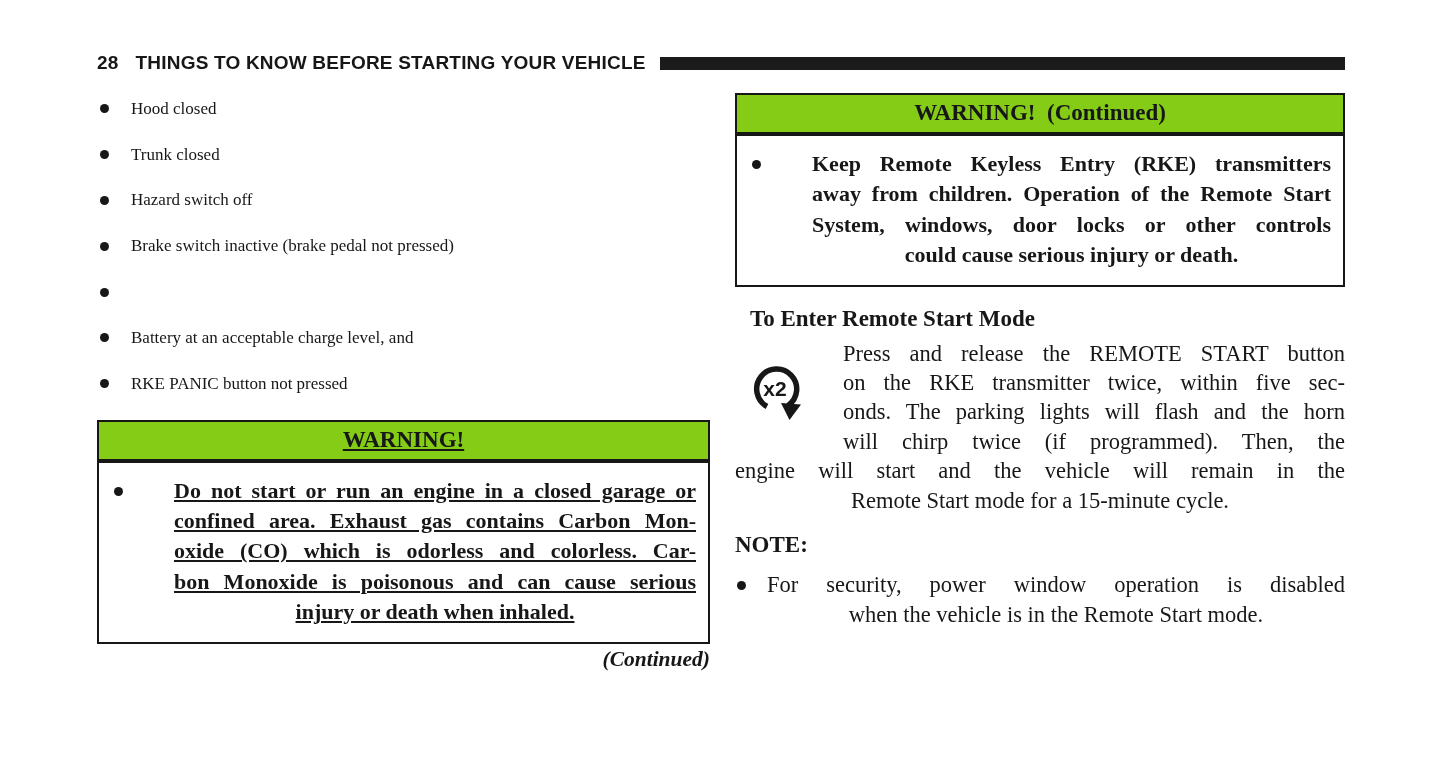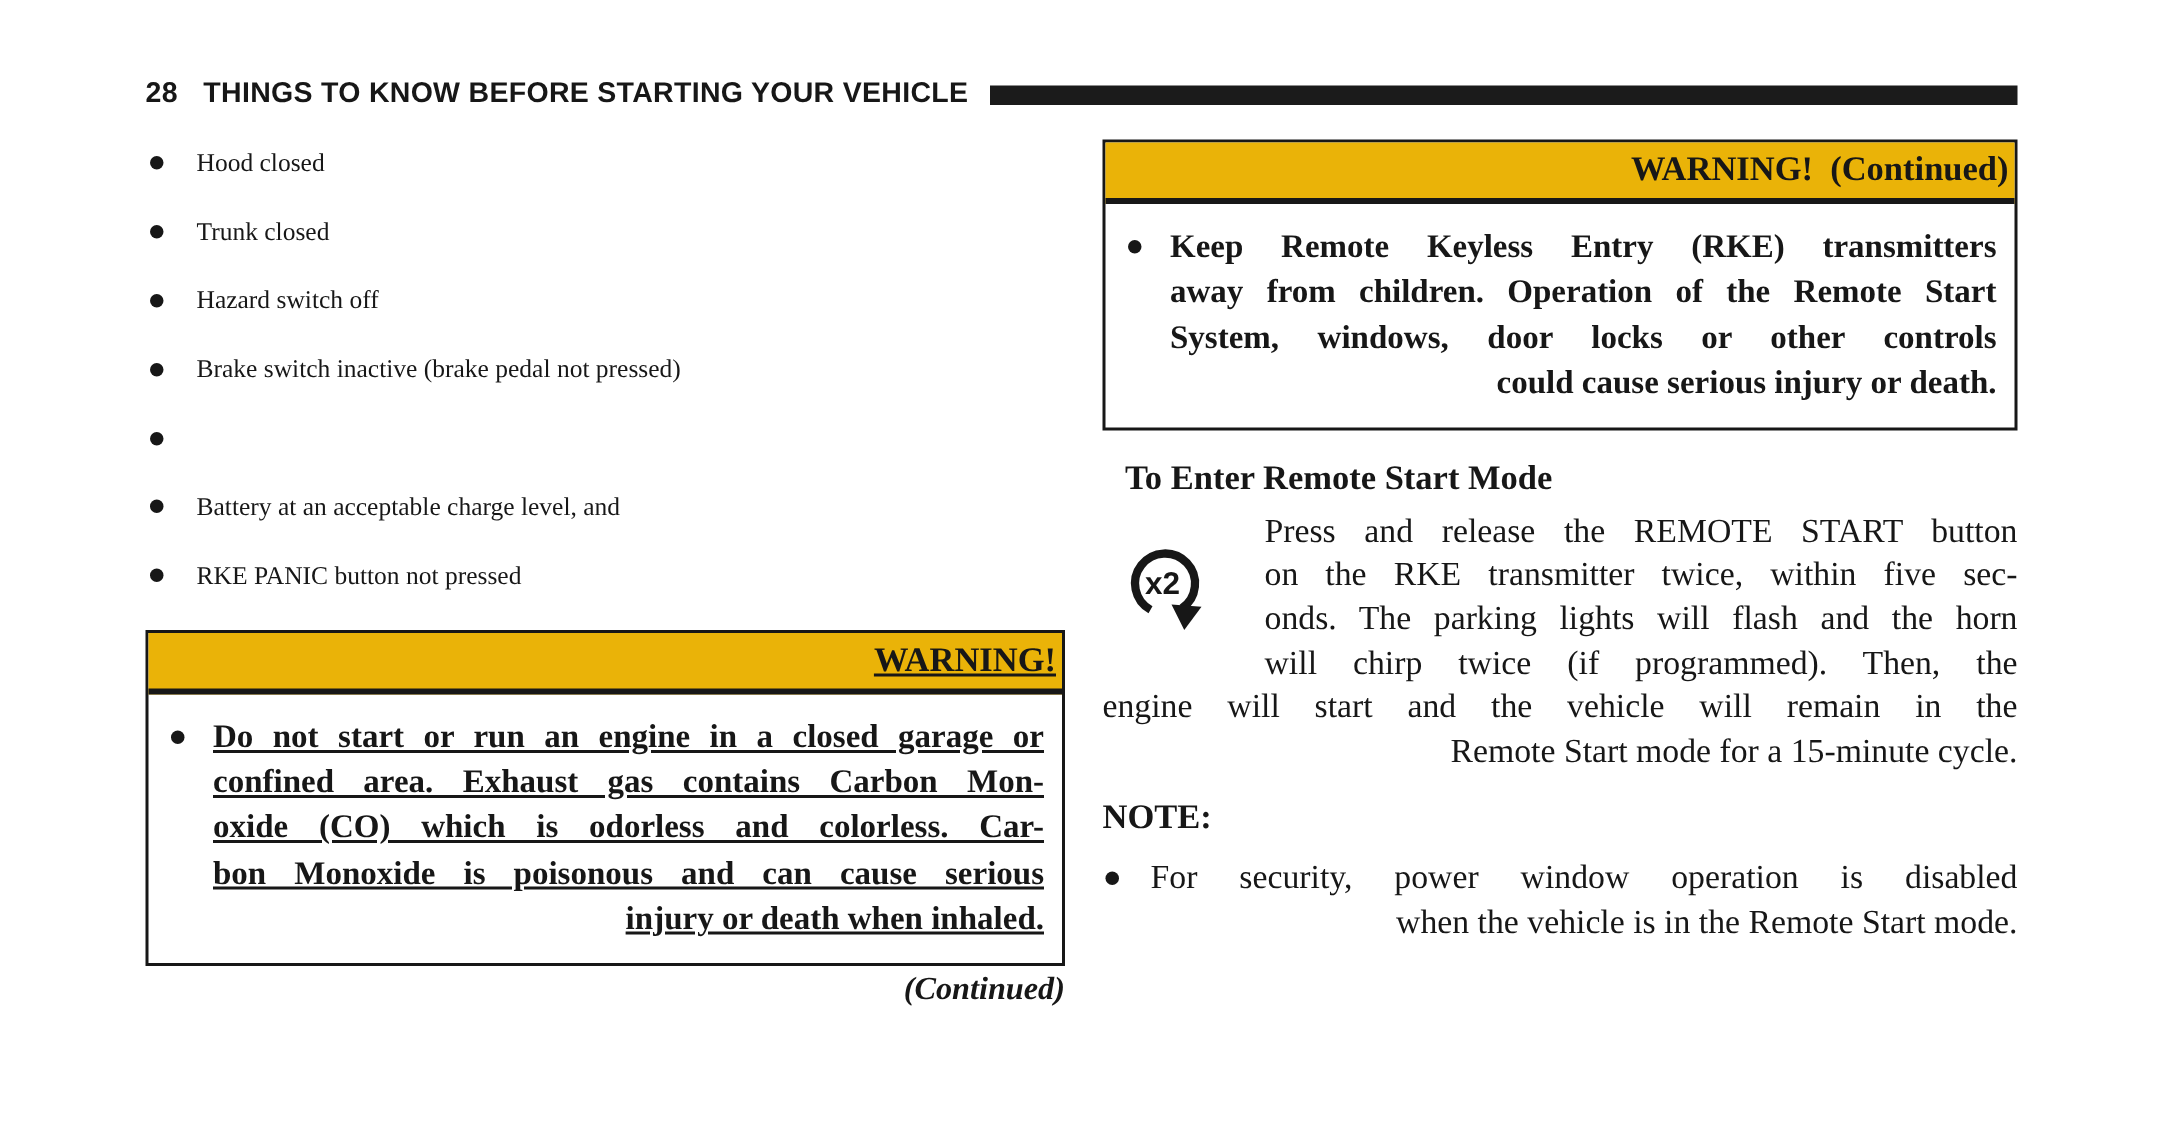--- a/index.html
+++ b/index.html
@@ -36,34 +36,34 @@
   .dot {
     width: 9px; height: 9px; border-radius: 50%;
     background: #171717; flex: 0 0 9px;
   }
   .checklist .dot { margin-left: 3px; margin-right: 22px; }
 
   
   .warning-box { border: 2.5px solid #171717; background: #fff; }
   .left-col .warning-box { margin-top: 13px; text-decoration: underline; }
   .wb-header {
-    background: #eab308;
+    background: #84cc16;
     border-bottom: 4px solid #171717;
-    text-align: right;
+    text-align: center;
     font-weight: bold; font-size: 23px;
     padding: 5px 4px 6px;
     white-space: pre-wrap;
   }
   .wb-body { padding: 13px 12px 14px 15px; font-weight: bold; font-size: 22px; }
-  .wbullet { display: flex; }
+  .wbullet { display: flex; gap: 32px; }
   .wbullet .dot { margin-top: 11px; margin-right: 19px; }
   .wlines { flex: 1; }
 
   .jline { text-align: justify; text-align-last: justify; line-height: 30.4px; }
-  .lline { text-align: right; line-height: 30.4px; }
+  .lline { text-align: center; line-height: 30.4px; }
 
   .continued {
     text-align: right;
     font-weight: bold; font-style: italic;
     font-size: 21.5px;
     margin-top: 3px;
   }
 
   
   .section-heading { font-weight: bold; font-size: 23px; margin: 19px 15px 7px; }

